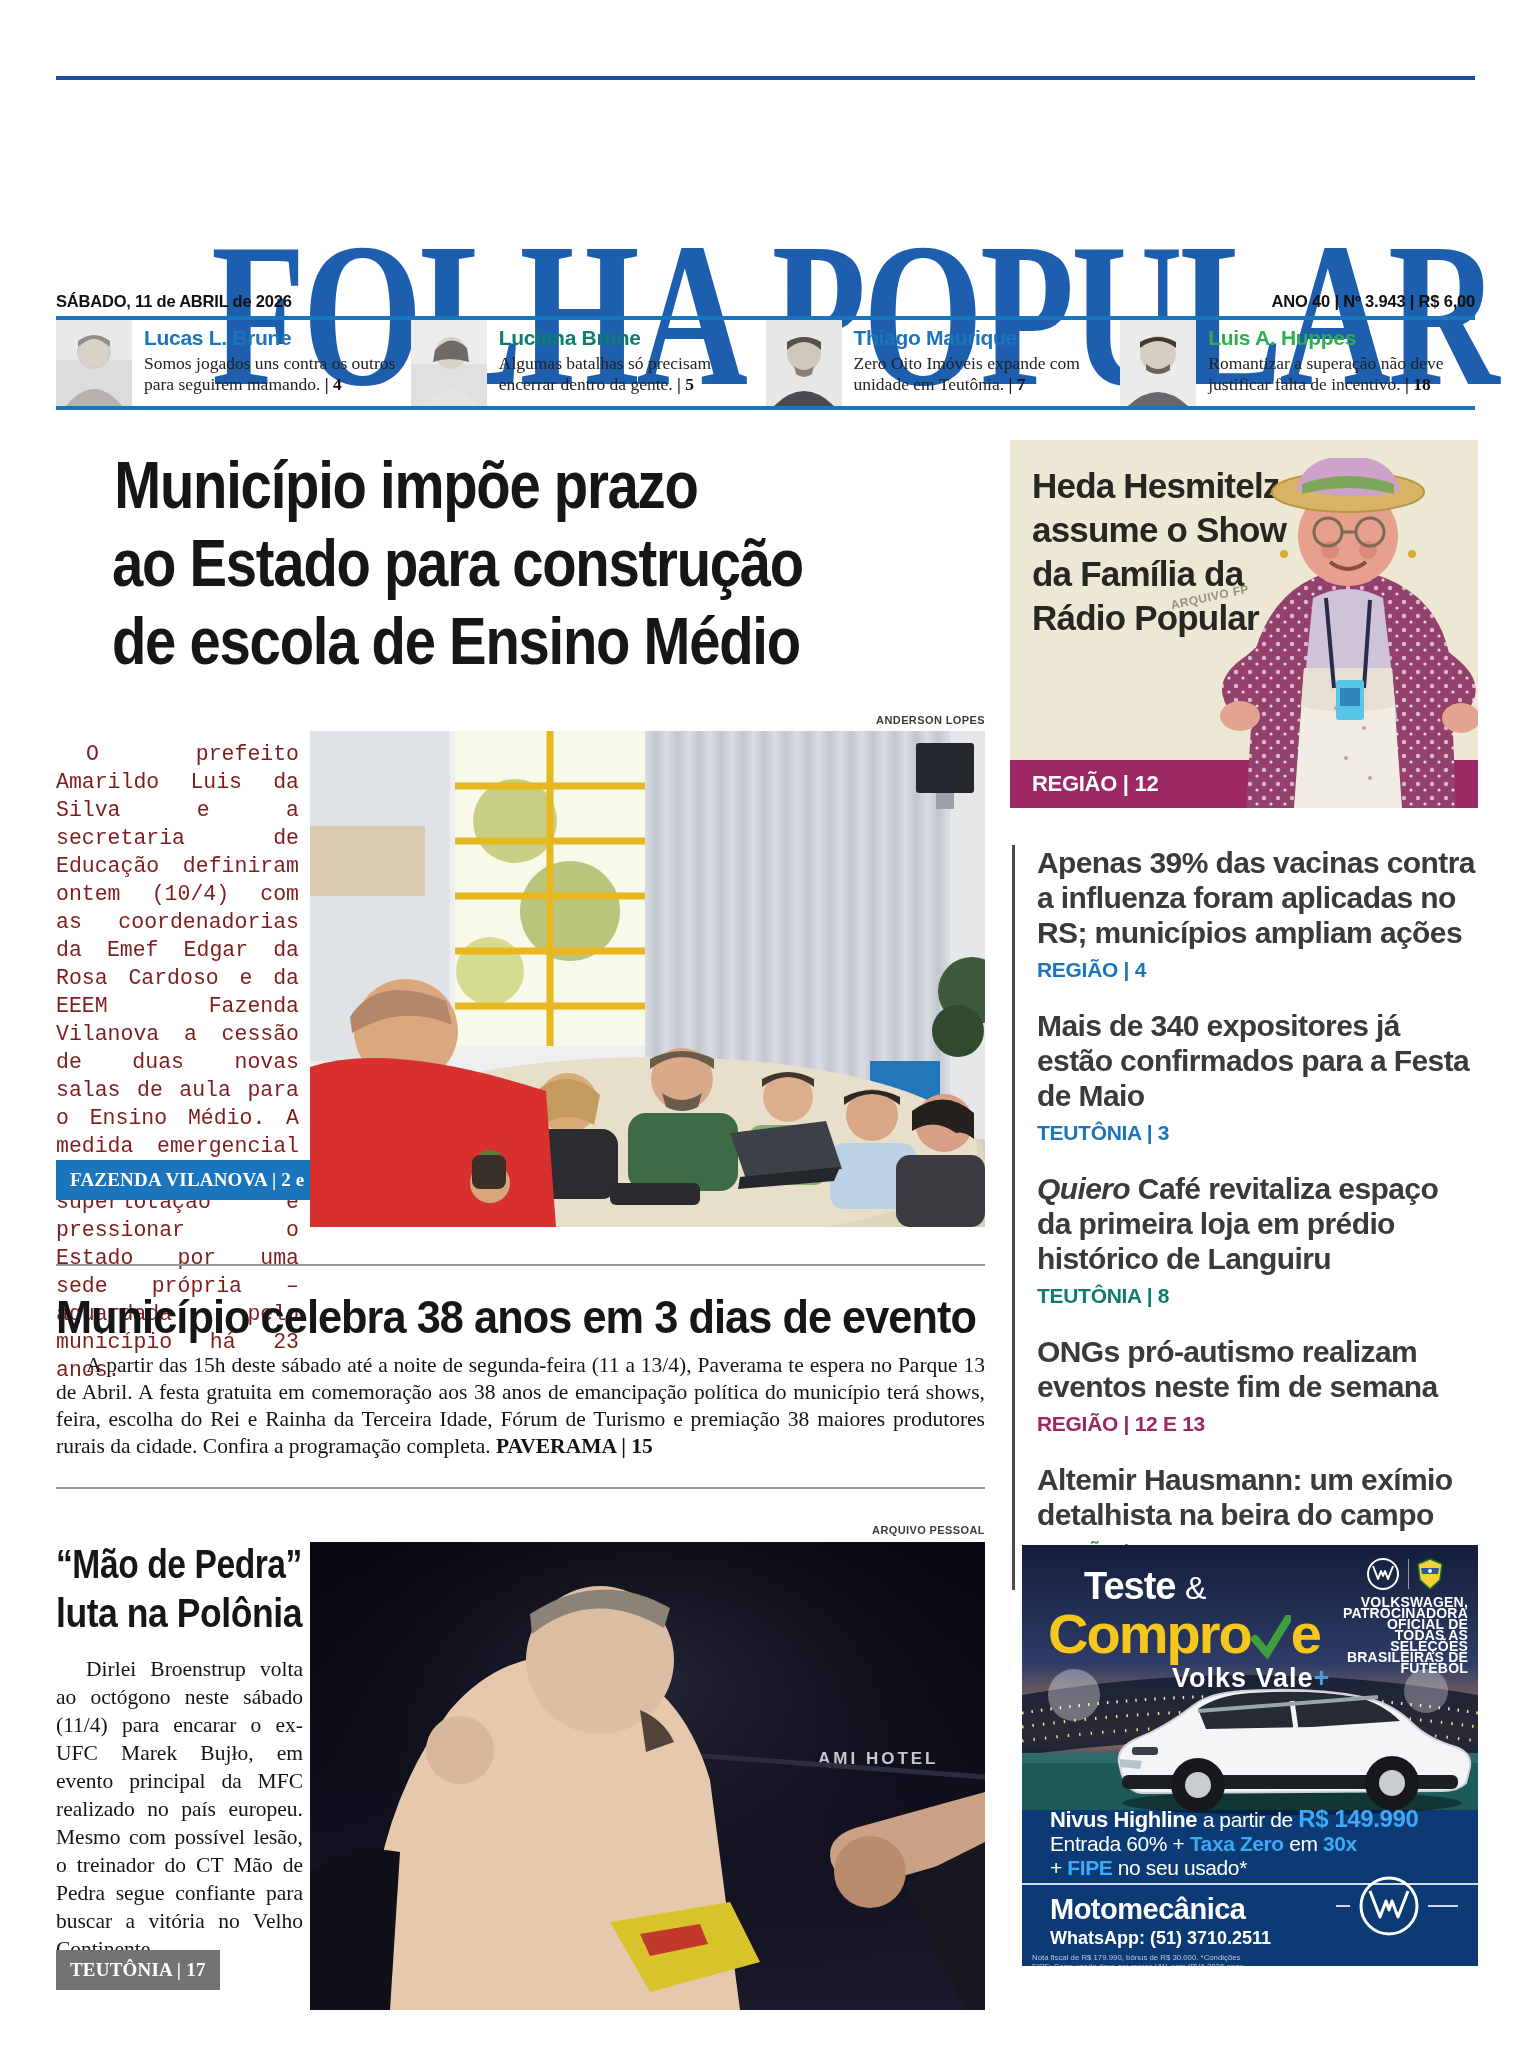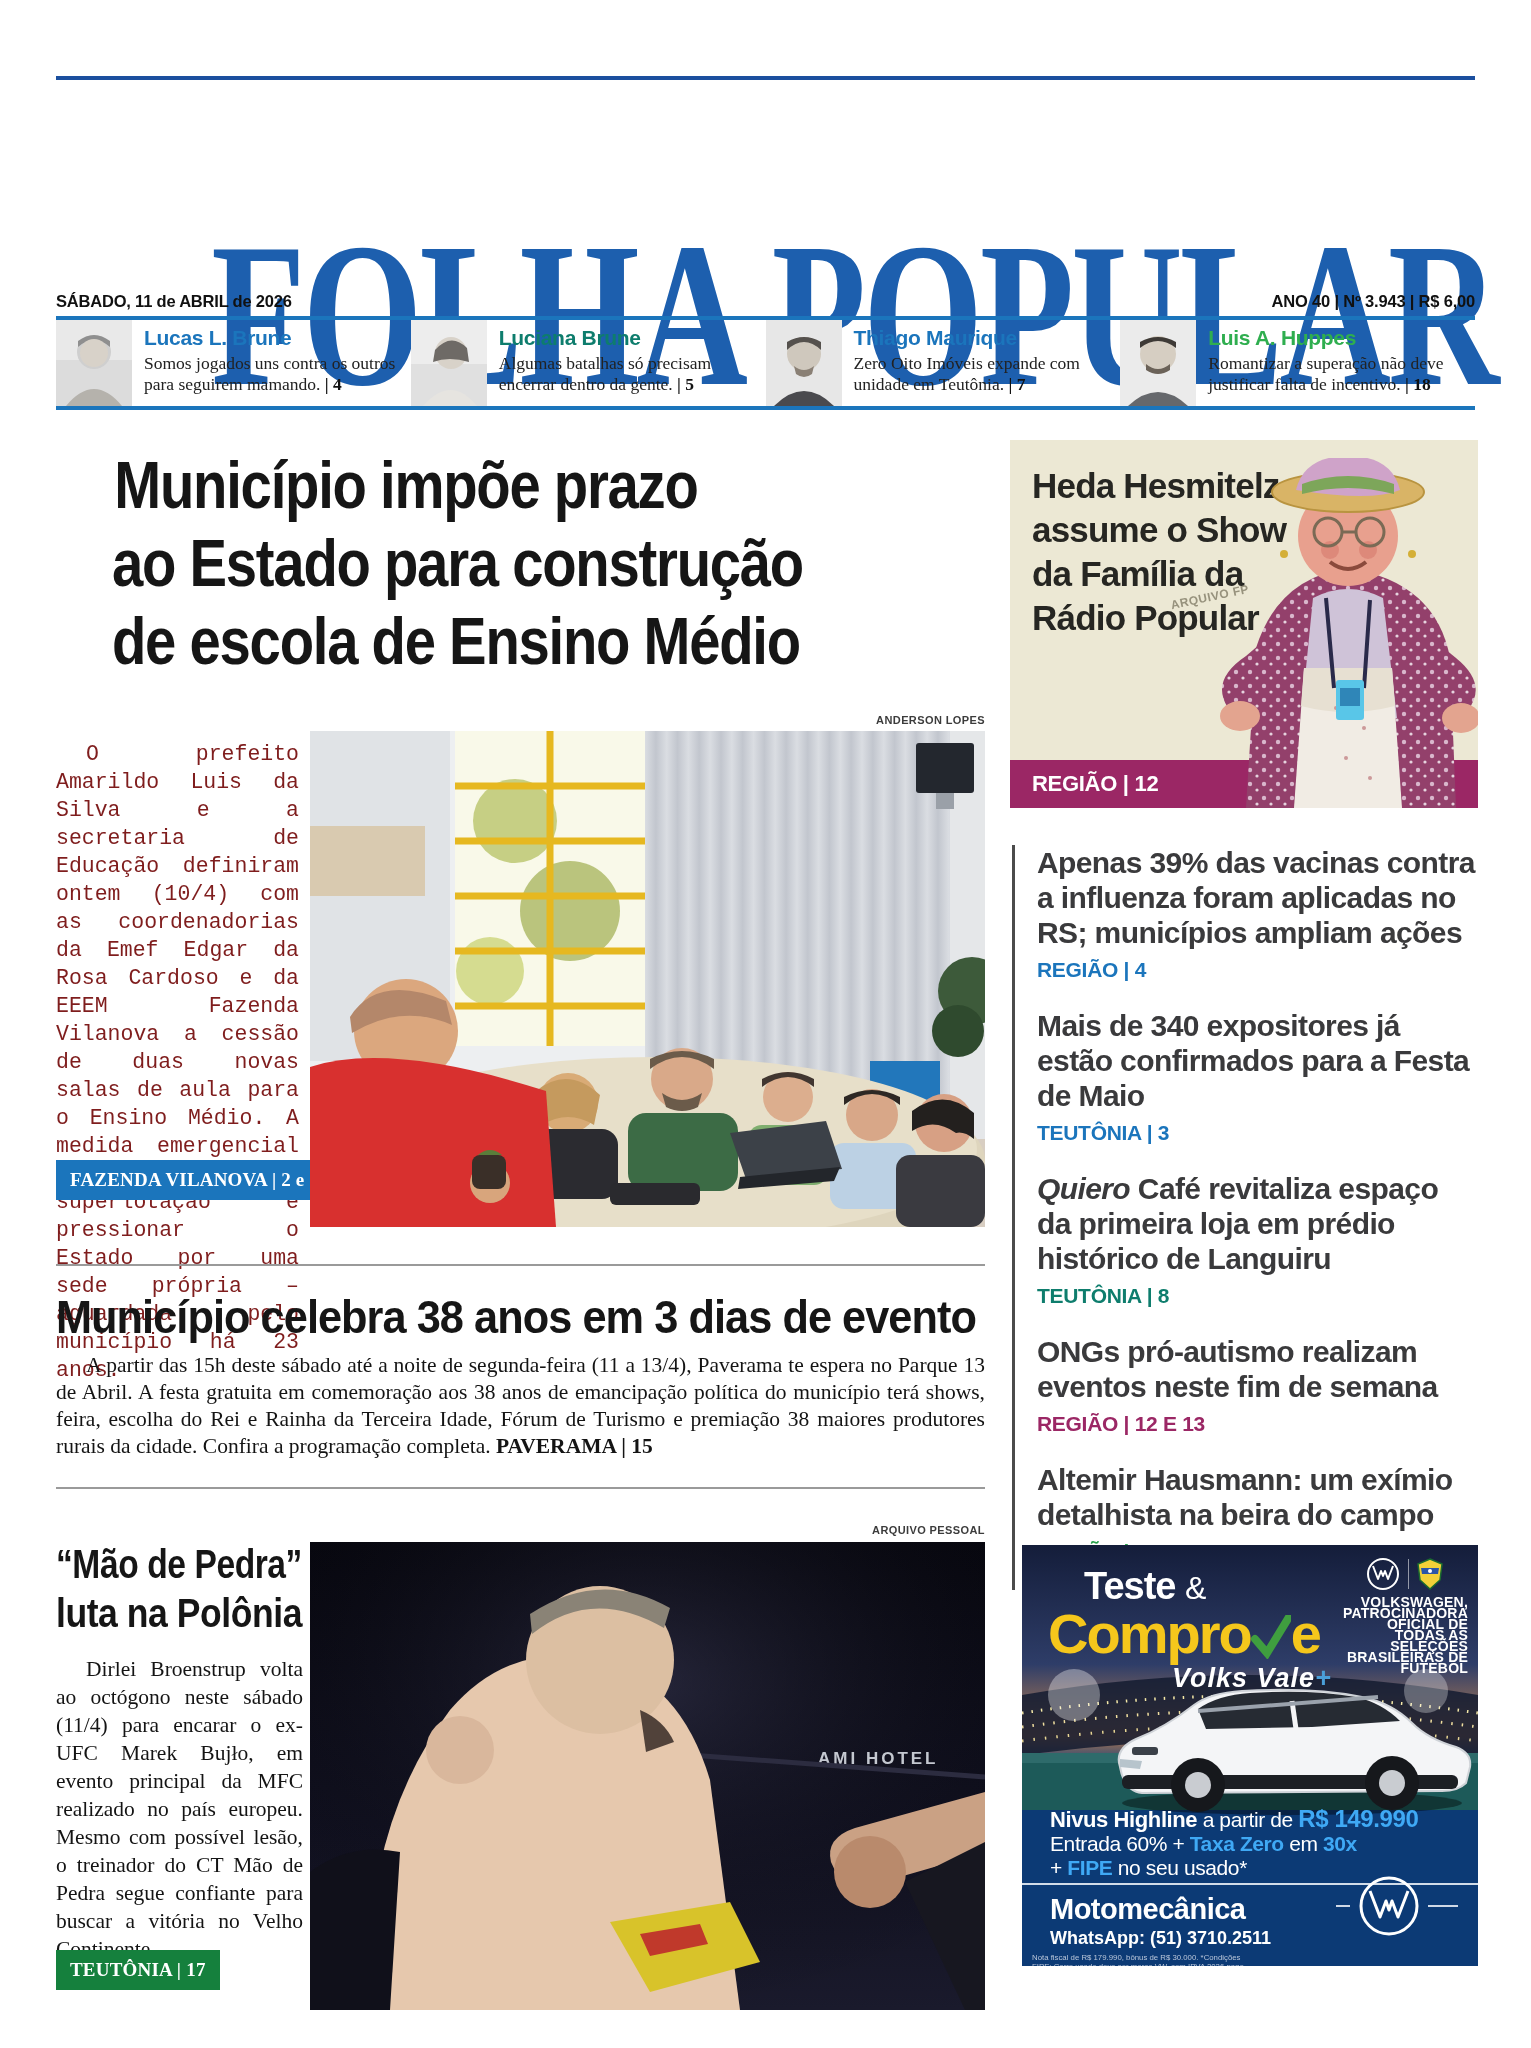--- a/index.html
+++ b/index.html
@@ -72,21 +72,21 @@
   .brief-h{font-size:30px;font-weight:bold;line-height:35px;letter-spacing:-0.6px;color:#3a3a3c;}
   .brief-h i{font-style:italic;}
   .brief-k{margin-top:8px;font-size:21px;font-weight:bold;letter-spacing:-0.3px;}
   
   .ad{left:12px;top:1545px;width:456px;height:421px;overflow:hidden;background:#0c3a75;}
   .ad-scene{position:absolute;left:0;top:0;width:456px;height:265px;}
   .ad-teste{position:absolute;left:62px;top:20px;font-size:38px;font-weight:bold;color:#fff;letter-spacing:-1px;}
   .ad-amp{color:#fff;font-weight:normal;font-size:32px;}
   .ad-comprove{position:absolute;left:26px;top:56px;font-size:56px;font-weight:bold;color:#f5c71c;letter-spacing:-2px;text-align:center;}
   .ad-check{display:inline-block;width:40px;height:44px;vertical-align:-6px;}
-  .ad-subbrand{position:absolute;left:150px;top:118px;font-size:27px;font-weight:bold;color:#fff;letter-spacing:1px;font-style:italic;}
+  .ad-subbrand{position:absolute;left:150px;top:118px;font-size:27px;font-weight:bold;color:#fff;letter-spacing:1px;}
   .ad-plus{color:#4a9fd8;}
   .ad-sponsor{position:absolute;right:10px;top:12px;width:128px;text-align:center;}
   .ad-sponsor-logos{display:flex;justify-content:center;align-items:center;gap:8px;}
   .ad-sponsor-text{margin-top:6px;font-size:14px;font-weight:bold;color:#fff;line-height:11px;letter-spacing:.2px;text-align:right;}
   .ad-car{position:absolute;left:80px;top:118px;width:376px;height:160px;}
   .ad-offers{position:absolute;left:28px;top:262px;font-size:21px;color:#fff;line-height:24px;letter-spacing:-0.4px;}
   .hl{color:#3fa9f5;font-weight:bold;}
   .ad-offer1 b{font-size:22px;} .ad-offer1 .hl{font-size:24px;}
   .ad-div{position:absolute;left:0px;top:338px;width:456px;height:2px;background:#e8eef5;opacity:.9;}
   .ad-dealer{position:absolute;left:28px;top:348px;font-size:29px;font-weight:bold;color:#fff;letter-spacing:-0.5px;}
@@ -255,21 +255,21 @@
   <div class="abs divider d2"></div>
 
   <div class="abs credit credit2">ARQUIVO PESSOAL</div>
   <div class="abs fight-h">
     <div><span class="hline fitx" style="transform: scaleX(0.81838);">“Mão de Pedra”</span></div>
     <div><span class="hline fitx" style="transform: scaleX(0.865911);">luta na Polônia</span></div>
   </div>
   <div class="abs fight-body">
       <p>Dirlei Broenstrup volta ao octógono neste sábado (11/4) para encarar o ex-UFC Marek Bujło, em evento principal da MFC realizado no país europeu. Mesmo com possível lesão, o treinador do CT Mão de Pedra segue confiante para buscar a vitória no Velho Continente.</p>
     </div>
-  <div class="abs tag2"><span class="tagbox" style="background: #15803d;">TEUTÔNIA | 17</span></div>
+  <div class="abs tag2"><span class="tagbox" style="background: #737373;">TEUTÔNIA | 17</span></div>
 
   <svg class="abs fight-photo photo-frame" viewBox="0 0 675 468" preserveAspectRatio="none">
     <defs>
       <linearGradient id="night" x1="0" y1="0" x2="0" y2="1">
         <stop offset="0" stop-color="#07070f"></stop>
           <stop offset=".6" stop-color="#10101f"></stop>
           <stop offset="1" stop-color="#1a1a2c"></stop>
       </linearGradient>
       <radialGradient id="spot" cx=".5" cy=".3" r=".7">
         <stop offset="0" stop-color="#3a3a55" stop-opacity=".55"></stop>

